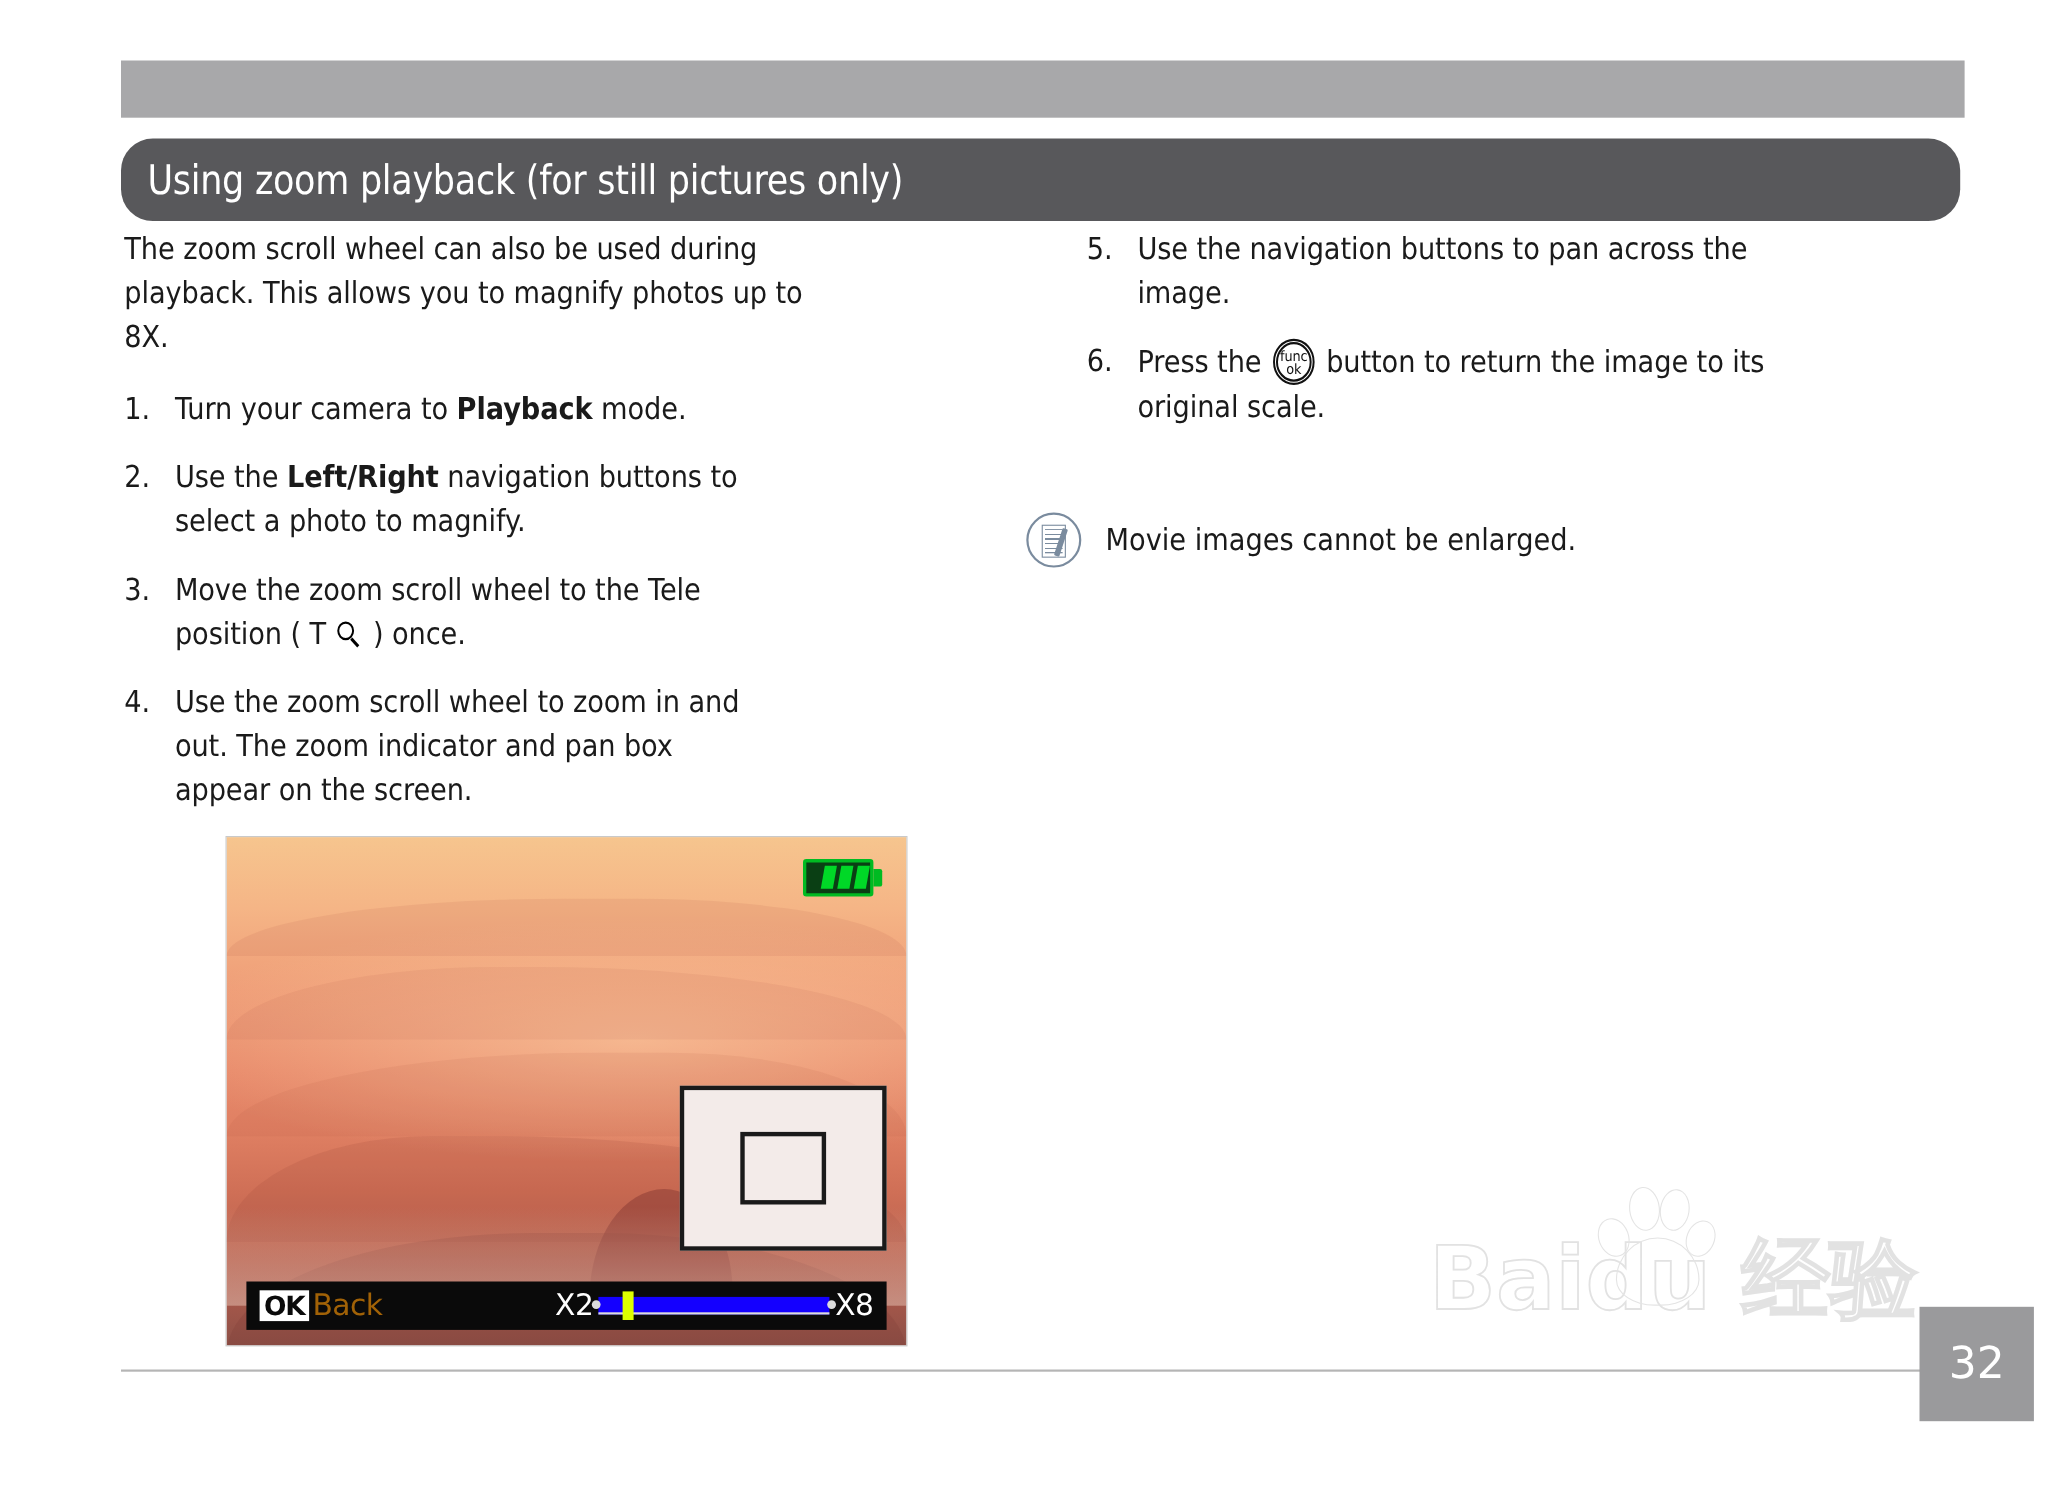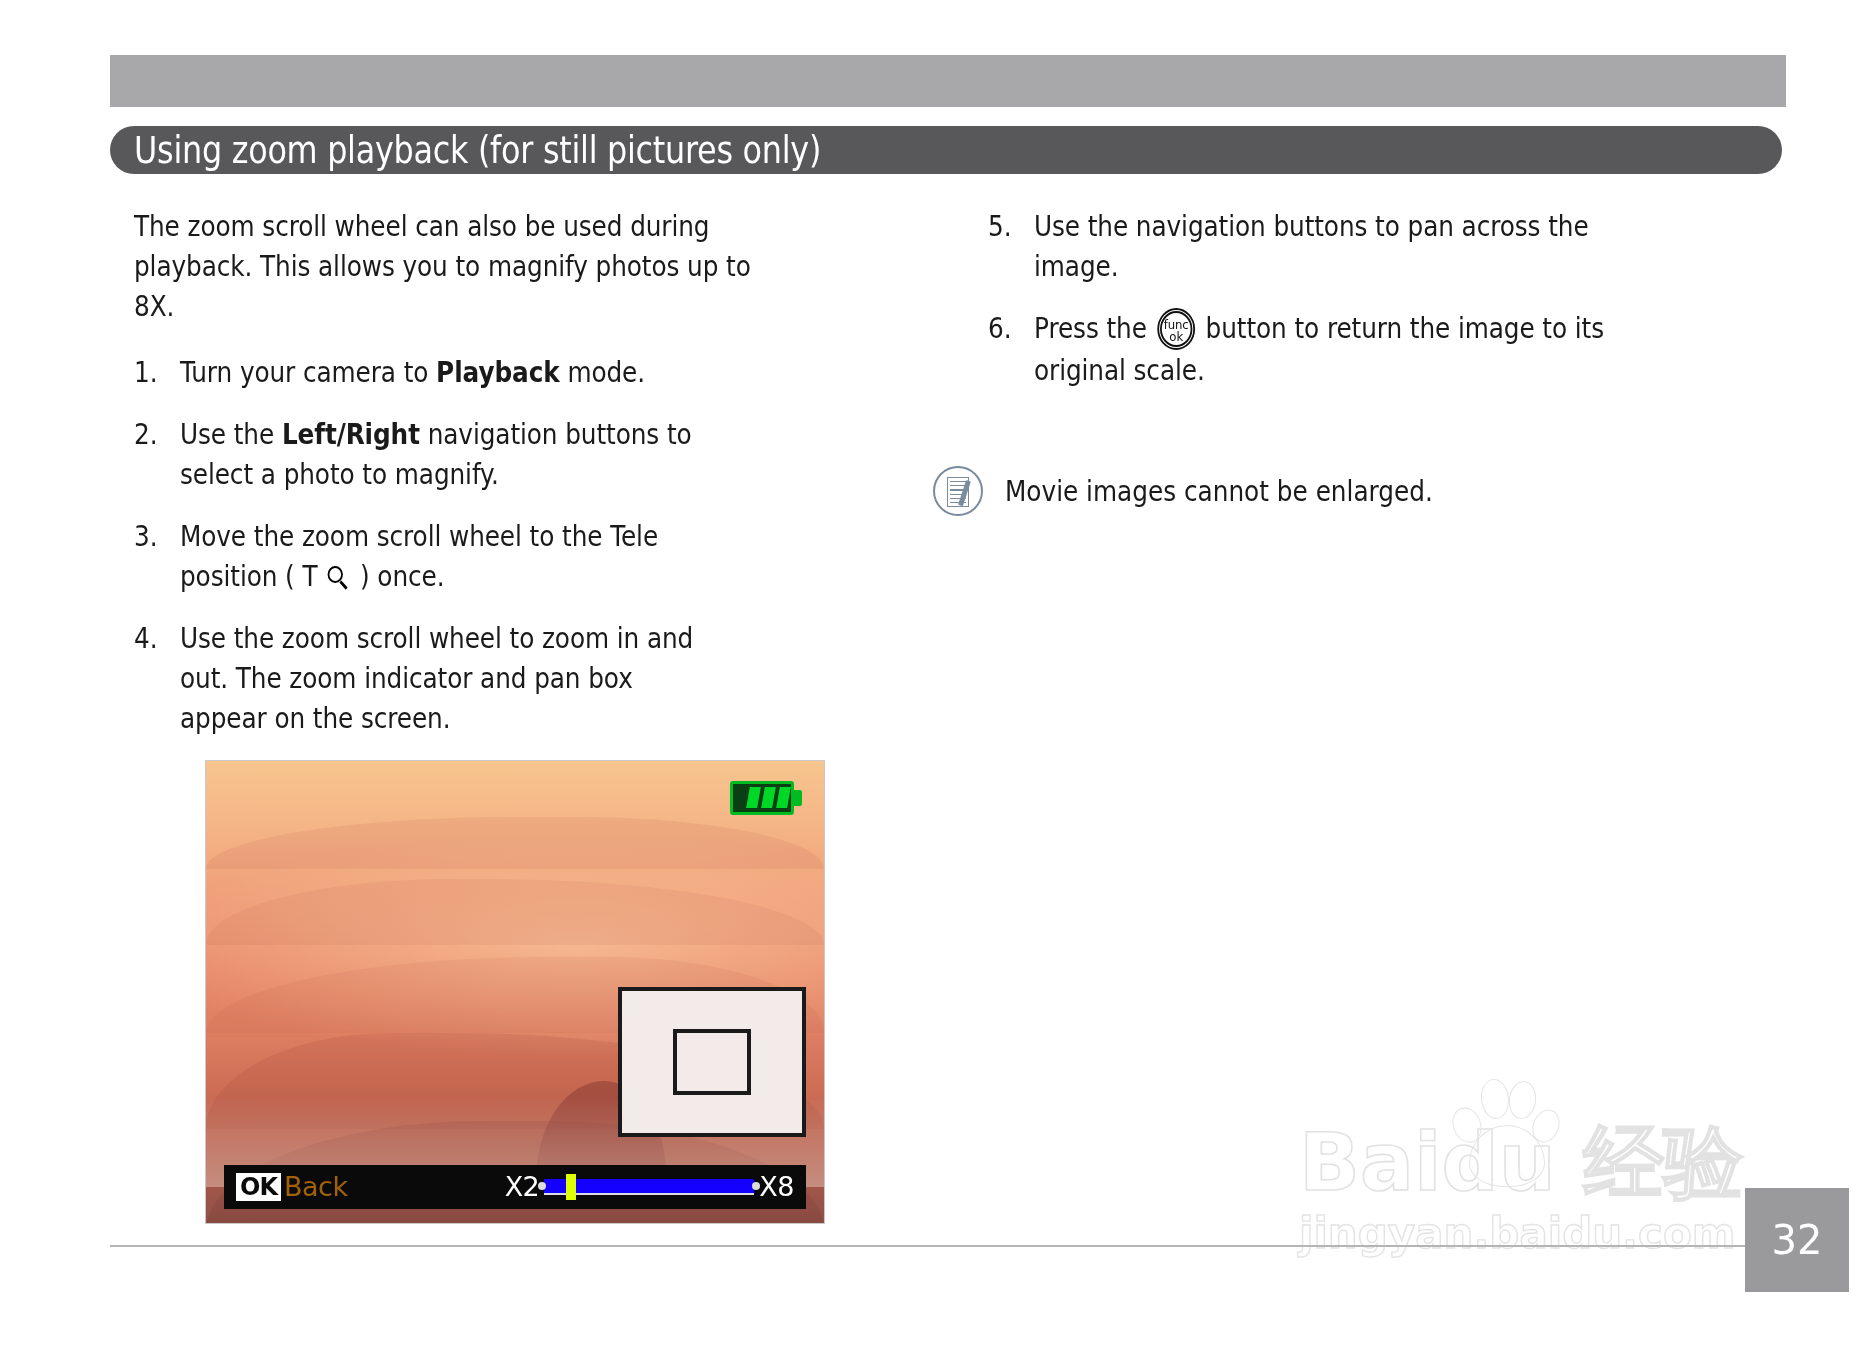--- a/index.html
+++ b/index.html
@@ -25,21 +25,21 @@
     height: 52px;
     background: #a8a8aa;
   }
 
   
   .title-banner {
     position: absolute;
     left: 110px;
     top: 126px;
     width: 1672px;
-    height: 48px;
+    height: 75px;
     background: #58585b;
     border-radius: 29px;
     display: flex;
     align-items: center;
   }
   .title-banner .title-text {
     color: #ffffff;
     font-size: 37px;
     font-weight: 400;
     letter-spacing: -0.3px;
@@ -48,21 +48,21 @@
     transform-origin: left center;
     white-space: nowrap;
     font-family: "DejaVu Sans", sans-serif;
   }
 
   
   .col {
     position: absolute;
     top: 206px;
   }
-  .col-left  { left: 134px;  width: 640px; }
+  .col-left  { left: 113px;  width: 640px; }
   .col-right { left: 988px;  width: 700px; }
 
   .para {
     font-size: 27.5px;
     line-height: 40px;
     letter-spacing: -0.1px;
     transform: scaleX(0.9);
     transform-origin: left top;
     width: 111%;
     font-family: "DejaVu Sans", sans-serif;
@@ -558,21 +558,20 @@
       <span class="track">
         <span class="thumb"></span>
       </span>
       <span class="zlabel">X8</span>
     </span>
   </div>
 </div>
 
 <div class="watermark">
   <span class="wm-text">Baidu 经验</span>
-  <span class="wm-sub">jingyan.baidu.com</span>
   <span class="wm-paw">
     <span class="pad-main"></span>
     <span class="toe t1"></span>
     <span class="toe t2"></span>
     <span class="toe t3"></span>
     <span class="toe t4"></span>
   </span>
 </div>
 
 <div class="footer-rule"></div>

